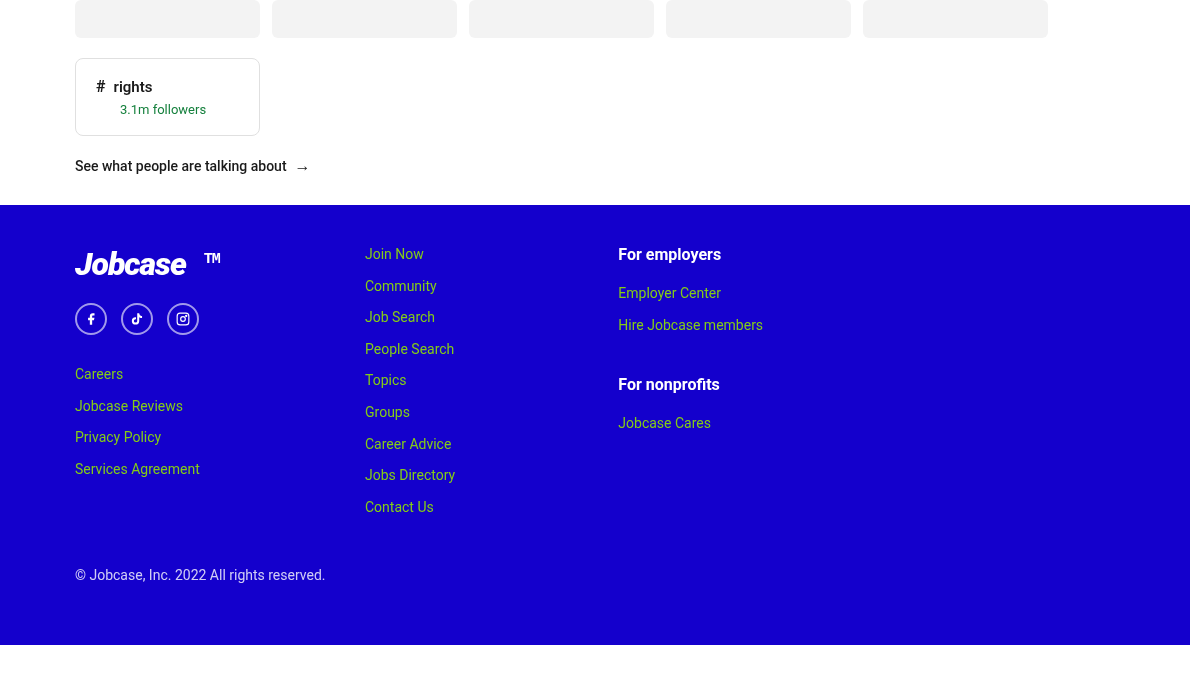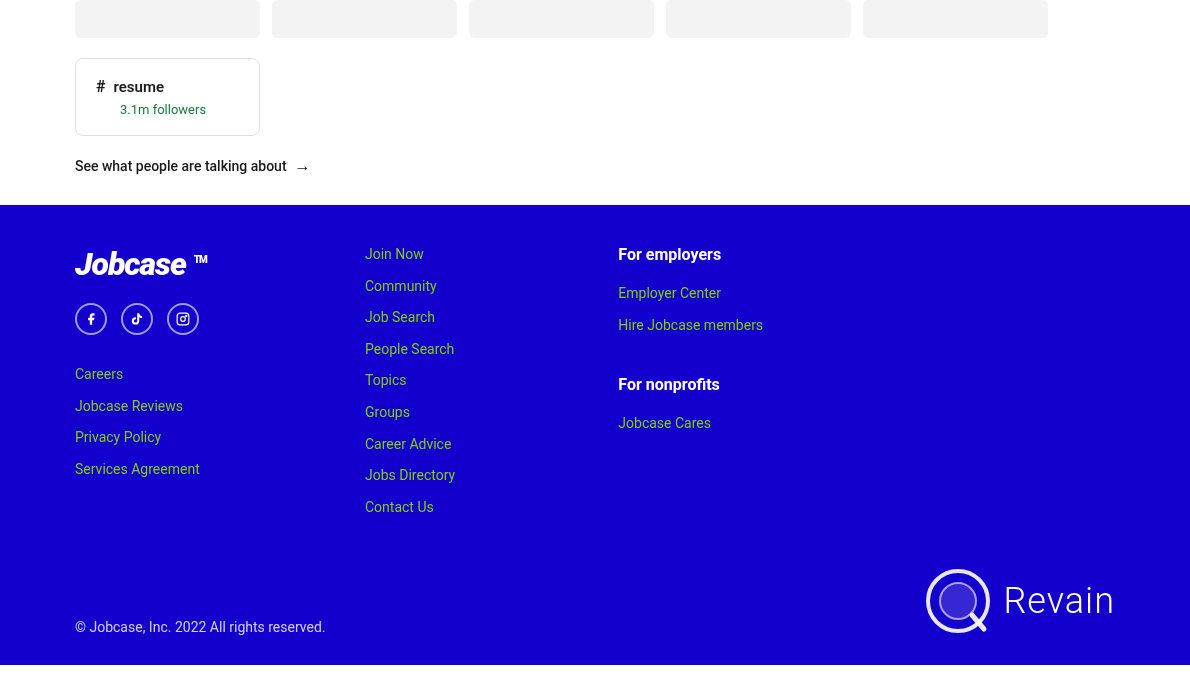--- a/index.html
+++ b/index.html
@@ -110,25 +110,26 @@
 
     .logo-jobcase {
       font-size: 32px;
       font-weight: 900;
       color: #fff;
       letter-spacing: -1px;
       font-style: italic;
     }
 
     .logo-tm {
-      font-size: 10px;
+      font-size: 15px;
       color: #fff;
       vertical-align: super;
-      margin-left: 8px;
+      margin-left: 18px;
       font-style: normal;
+      font-family: Liberation Mono, monospace;
     }
 
     .social-icons {
       display: flex;
       gap: 14px;
       margin-bottom: 30px;
     }
 
     .social-icon {
       width: 32px;
@@ -218,21 +219,21 @@
     <div class="card"></div>
     <div class="card"></div>
     <div class="card"></div>
     <div class="card"></div>
     <div class="card"></div>
   </div>
 
   <div class="resume-card">
     <div class="resume-card-header">
       <span class="hash-icon">#</span>
-      <span class="resume-title">resume</span>
+      <span class="resume-title">rights</span>
     </div>
     <div class="resume-followers">3.1m followers</div>
   </div>
 
   <a class="see-what-link">
     <span>See what people are talking about</span>
     <span class="arrow-icon">→</span>
   </a>
 </div>
 
@@ -300,30 +301,14 @@
         <a class="footer-link">Jobcase Cares</a>
       </div>
     </div>
 
     <div class="footer-col"></div>
   </div>
 
   <div class="footer-bottom">
     <span class="copyright-text">© Jobcase, Inc. 2022 All rights reserved.</span>
 
-    <div class="revain-logo">
-
-      <div class="revain-symbol">
-        <svg viewBox="0 0 68 68" width="68" height="68" xmlns="http://www.w3.org/2000/svg">
-
-          <circle cx="34" cy="34" r="30" fill="none" stroke="rgba(255,255,255,0.9)" stroke-width="4"></circle>
-
-          <circle cx="34" cy="34" r="18" fill="rgba(255,255,255,0.15)"></circle>
-
-          <line x1="48" y1="48" x2="60" y2="62" stroke="rgba(255,255,255,0.9)" stroke-width="5" stroke-linecap="round"></line>
-
-          <circle cx="34" cy="34" r="18" fill="none" stroke="rgba(255,255,255,0.6)" stroke-width="2"></circle>
-        </svg>
-      </div>
-      <span class="revain-text">Revain</span>
-    </div>
   </div>
 </div>
 
 </body></html>

